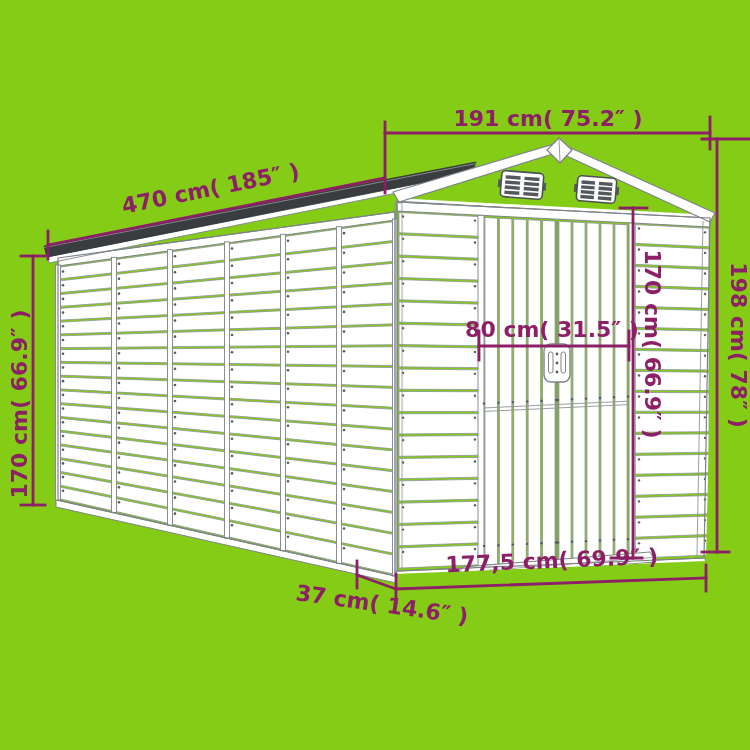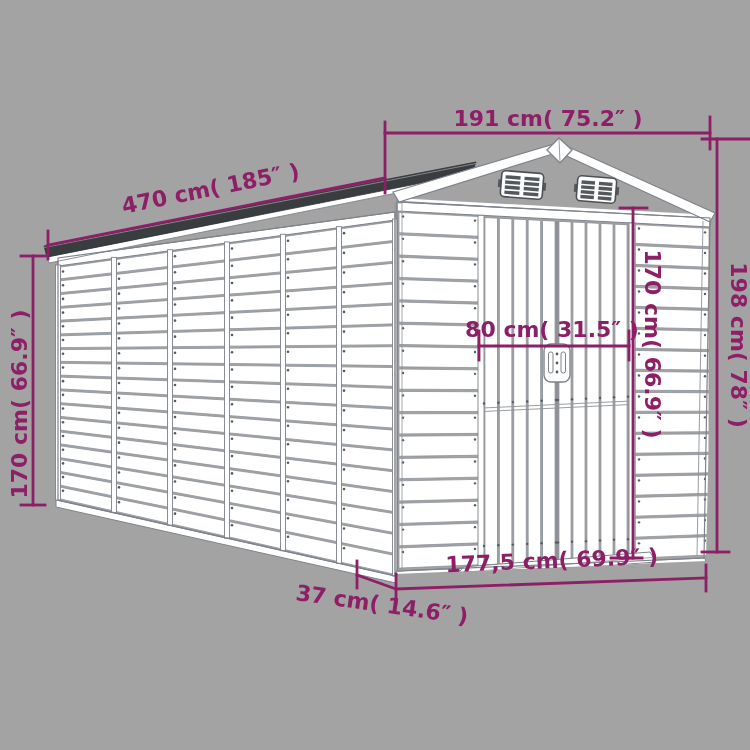--- a/index.html
+++ b/index.html
@@ -1,16 +1,16 @@
 <!DOCTYPE html>
 <html><head>
 <meta charset="utf-8">
 <style>
   html,body{margin:0;padding:0;background:#ffffff;}
-  .stage{width:750px;height:750px;position:relative;background:#a3a3a3;overflow:hidden;}
+  .stage{width:750px;height:750px;position:relative;background:#84cc16;overflow:hidden;}
   svg{display:block;}
   .dim line{stroke-width:2.8;stroke-linecap:square;}
   .dim text{font:bold 22px "DejaVu Sans", sans-serif;text-anchor:middle;stroke:none;}
 </style>
 </head>
 <body>
 
 <div class="stage">
 <svg width="750" height="750" viewBox="0 0 750 750">
 

